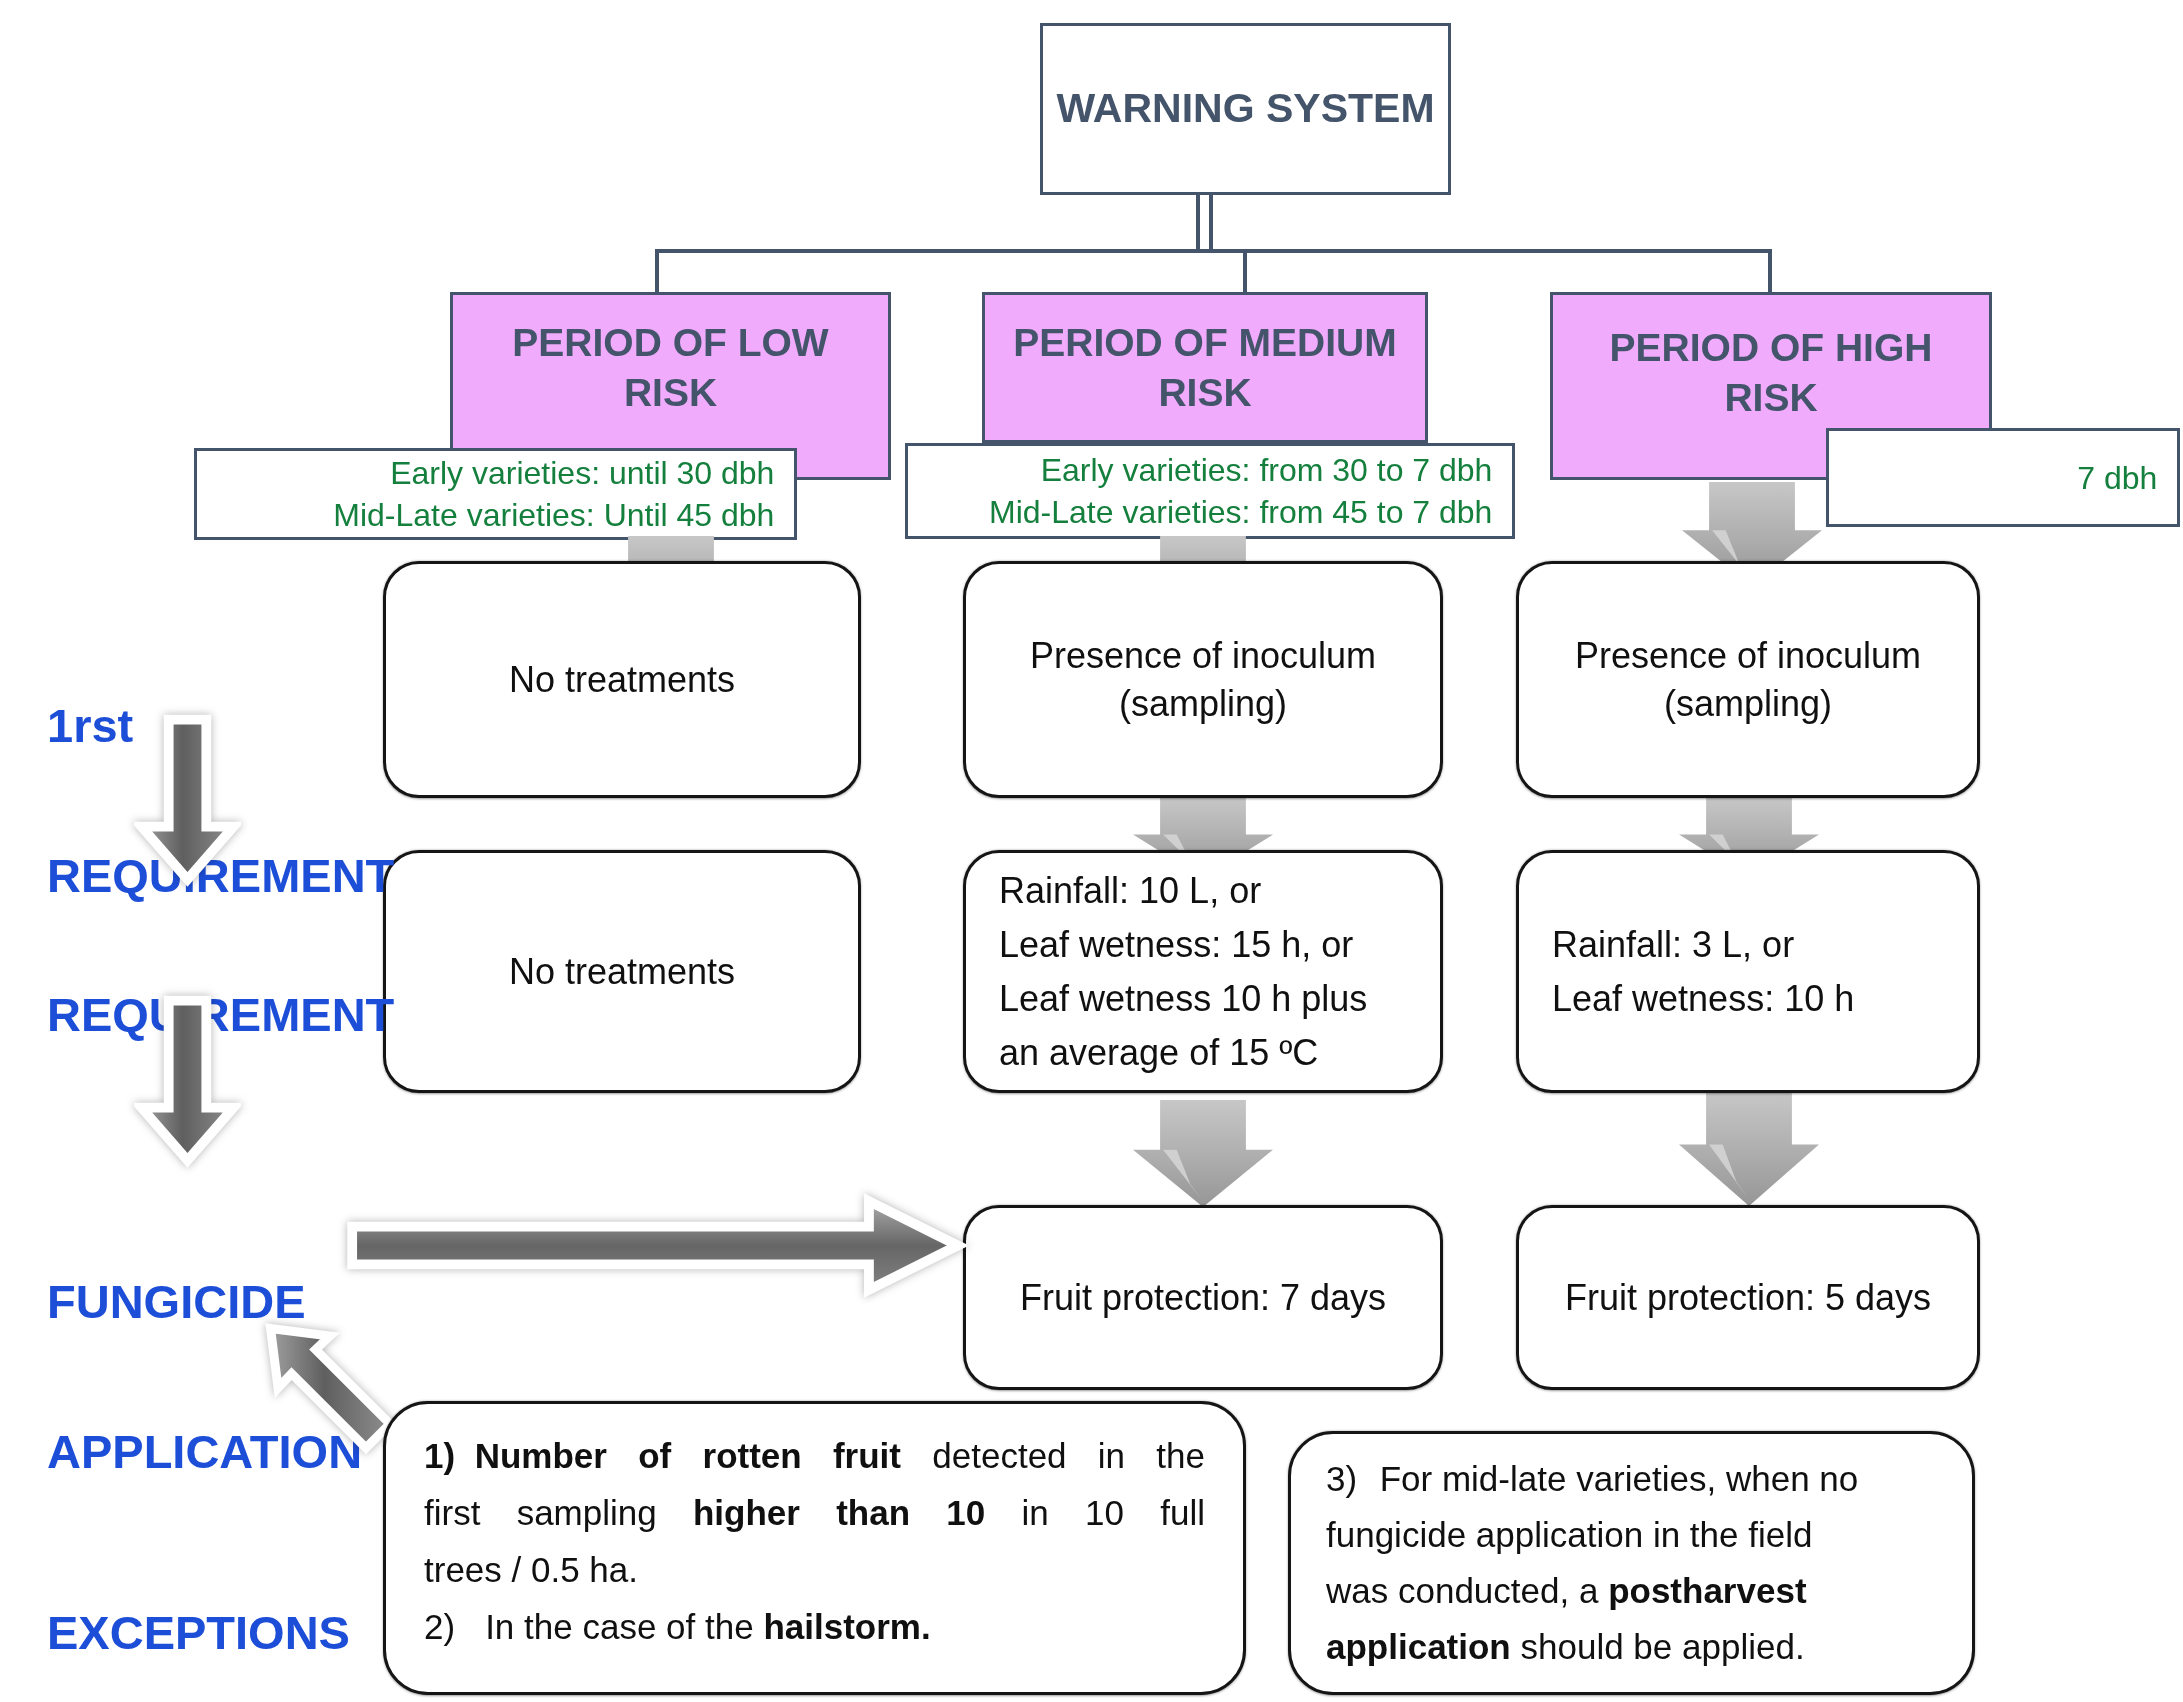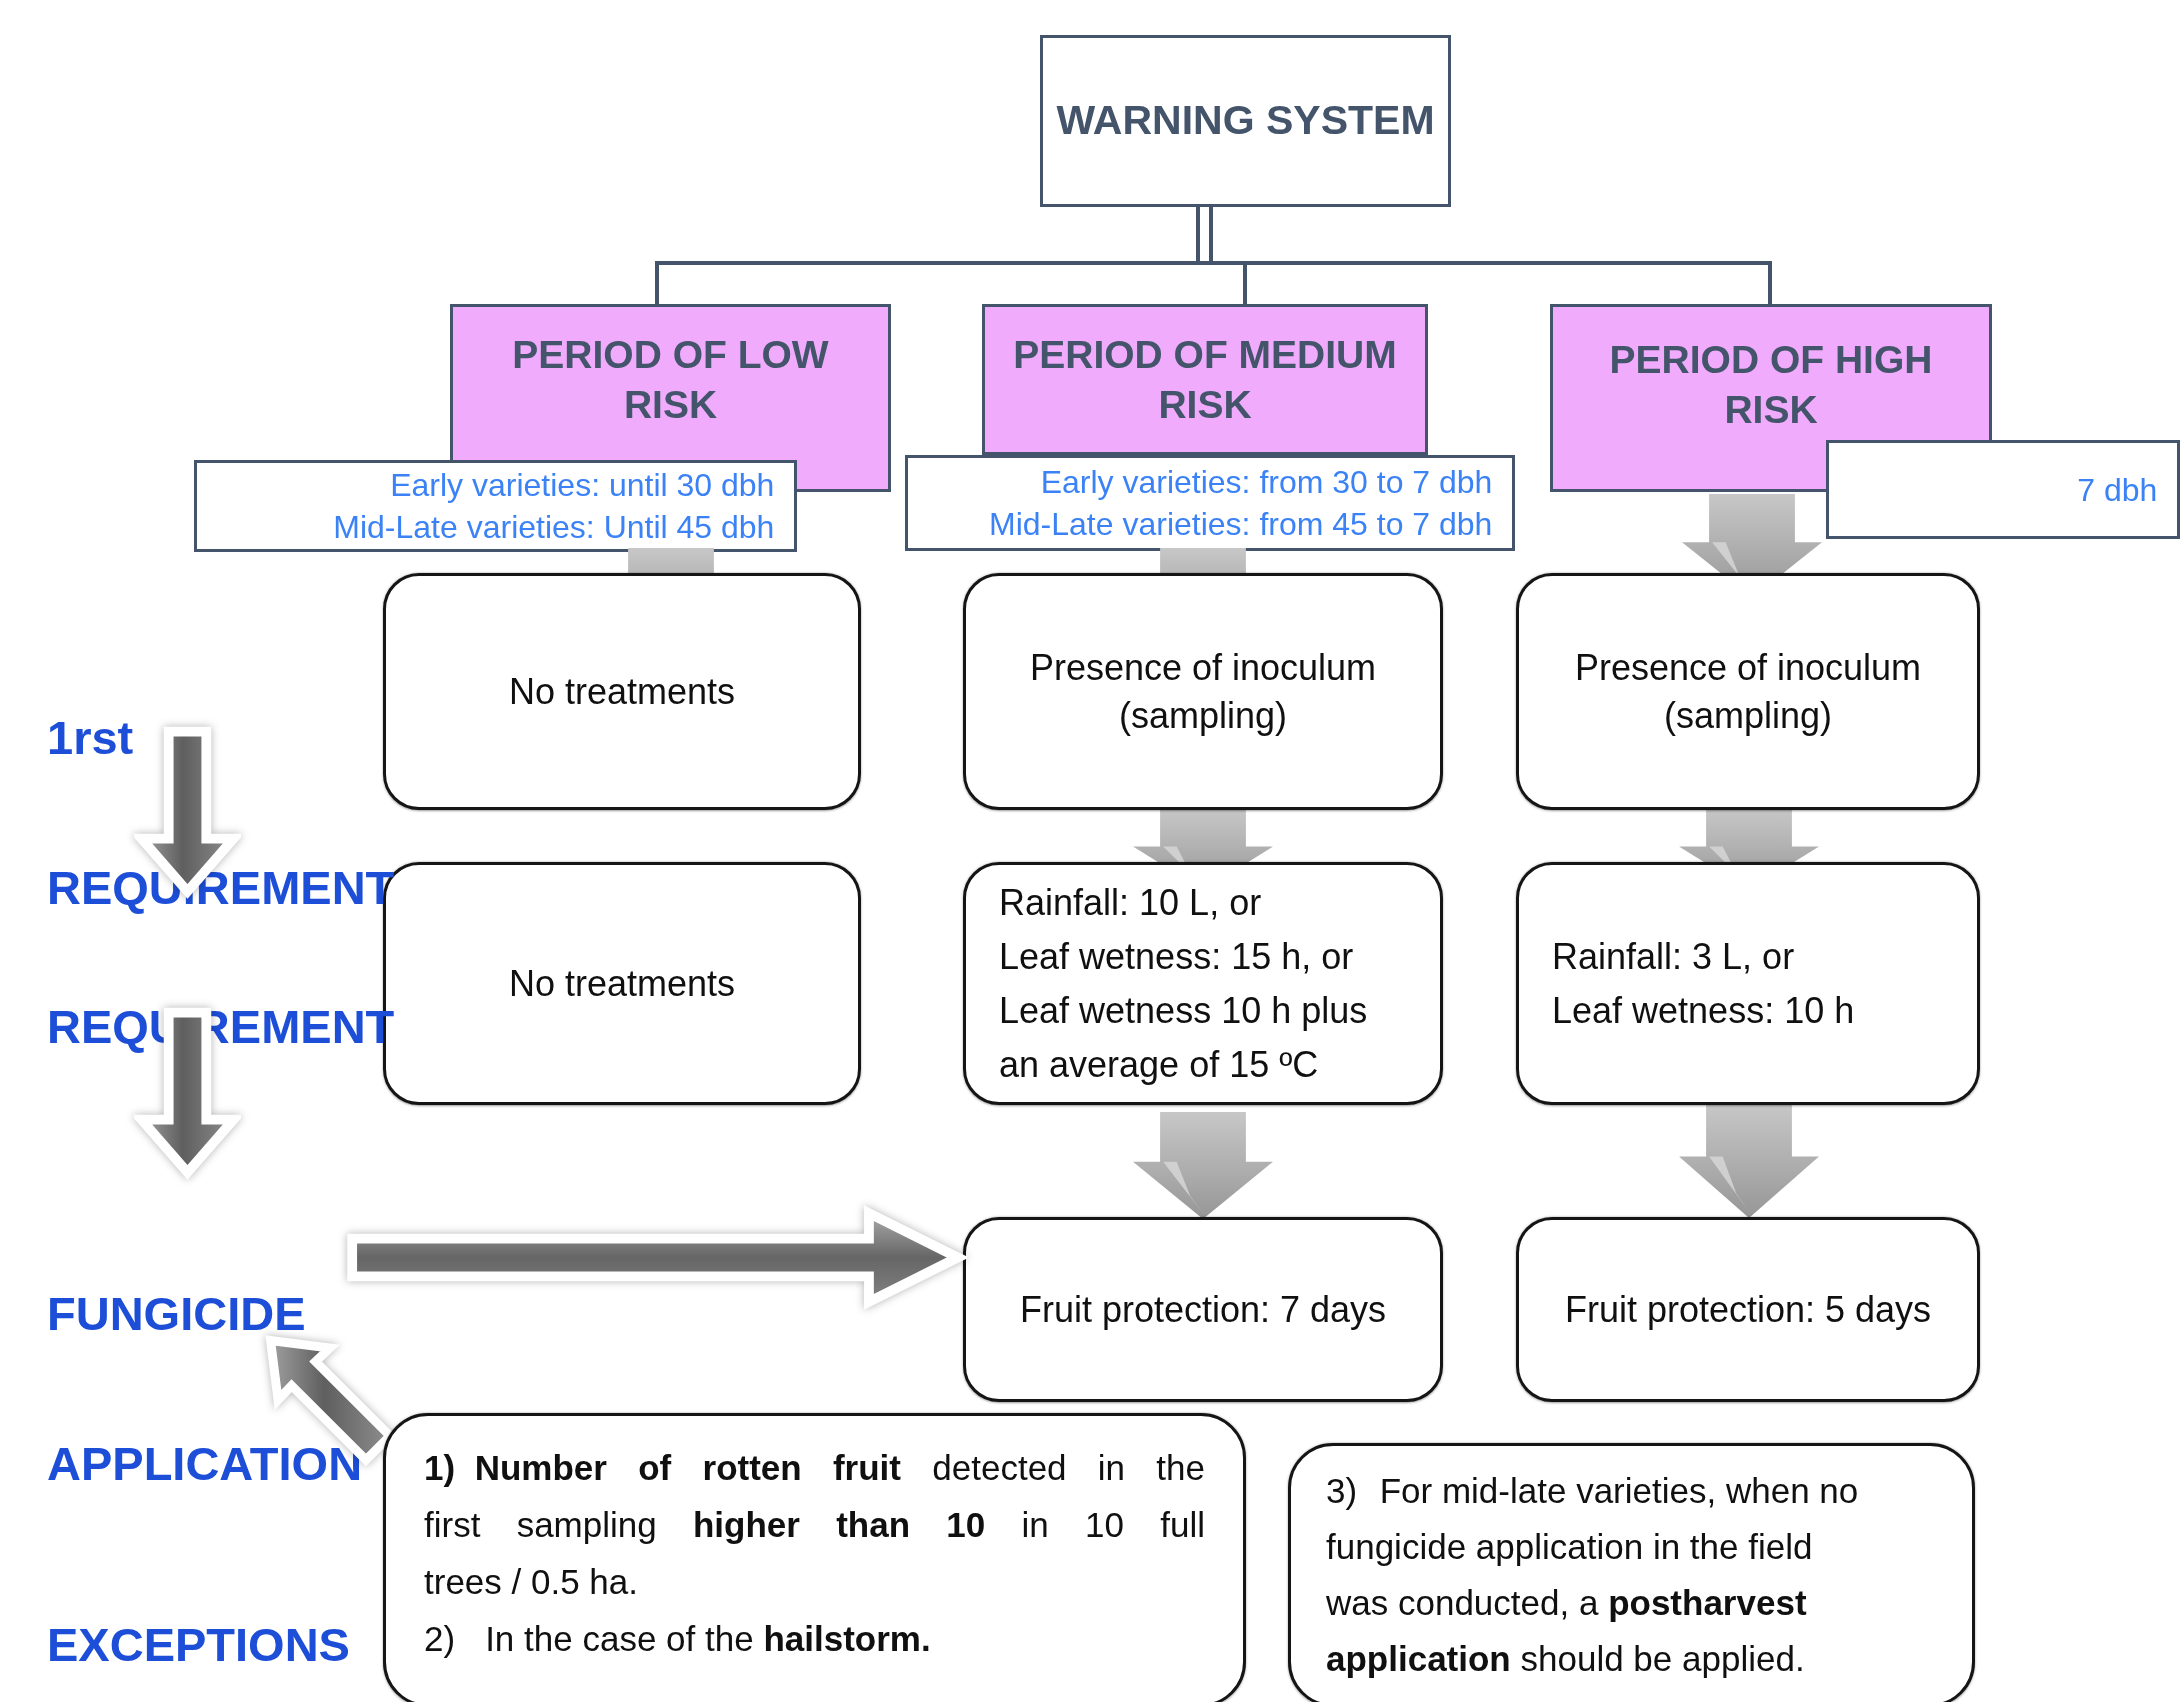--- a/index.html
+++ b/index.html
@@ -4,21 +4,21 @@
 <style>
   html,body{margin:0;padding:0;background:#ffffff;}
   body{width:2183px;height:1703px;position:relative;font-family:"Liberation Sans",sans-serif;overflow:hidden;}
   .abs{position:absolute;box-sizing:border-box;}
   
   .slatebox{border:3px solid #44546A;background:#ffffff;}
   .hdrbox{border:3px solid #44546A;background:#f0abfc;color:#44546A;font-weight:bold;font-size:39px;line-height:50px;
           display:flex;flex-direction:column;align-items:center;justify-content:center;text-align:center;}
   .titlebox{border:3px solid #44546A;background:#ffffff;color:#44546A;font-weight:bold;font-size:41px;
           display:flex;align-items:center;justify-content:center;text-align:center;}
-  .subbox{color:#3b82f6;font-size:32px;line-height:42px;display:flex;flex-direction:column;justify-content:center;
+  .subbox{color:#15803d;font-size:32px;line-height:42px;display:flex;flex-direction:column;justify-content:center;
           text-align:right;padding-right:19.6px;}
   
   .flowbox{border:3.8px solid #151515;border-radius:36px;background:#ffffff;box-shadow:0 0.8px 2.3px rgba(0,0,0,.4);
            color:#101010;font-size:36px;line-height:48px;display:flex;flex-direction:column;}
   .centered{align-items:center;justify-content:center;text-align:center;}
   .leftlines{justify-content:center;padding-left:33px;line-height:54px;}
   .rowlabel{color:#1d4ed8;font-weight:bold;font-size:47px;line-height:50px;white-space:pre;}
   .cline{background:#44546A;}
   .exc{font-size:35px;line-height:57px;color:#101010;}
   .exc .jline{text-align:justify;text-align-last:justify;}
@@ -42,21 +42,21 @@
         <stop offset="1" stop-color="#8E8E8E"></stop>
     </linearGradient>
     <linearGradient id="gradDarkV" x1="0" y1="0" x2="0" y2="1">
       <stop offset="0" stop-color="#ABABAB"></stop>
         <stop offset="0.5" stop-color="#666666"></stop>
         <stop offset="1" stop-color="#828282"></stop>
     </linearGradient>
   </defs>
 </svg>
 
-<div class="abs" style="left:0;top:12px;width:2183px;height:1648px;">
+<div class="abs" style="left:0;top:0;width:2183px;height:1648px;">
 
   <div class="abs titlebox" style="left:1040px;top:22.6px;width:411px;height:172px;">
     <span>WARNING SYSTEM</span>
   </div>
 
   <div class="abs cline" style="left:1196px;top:194px;width:3.8px;height:58px;"></div>
   <div class="abs cline" style="left:1209px;top:194px;width:3.8px;height:58px;"></div>
   <div class="abs cline" style="left:655px;top:249px;width:1117px;height:3.8px;"></div>
   <div class="abs cline" style="left:655px;top:249px;width:3.8px;height:45px;"></div>
   <div class="abs cline" style="left:1243px;top:249px;width:3.8px;height:45px;"></div>

